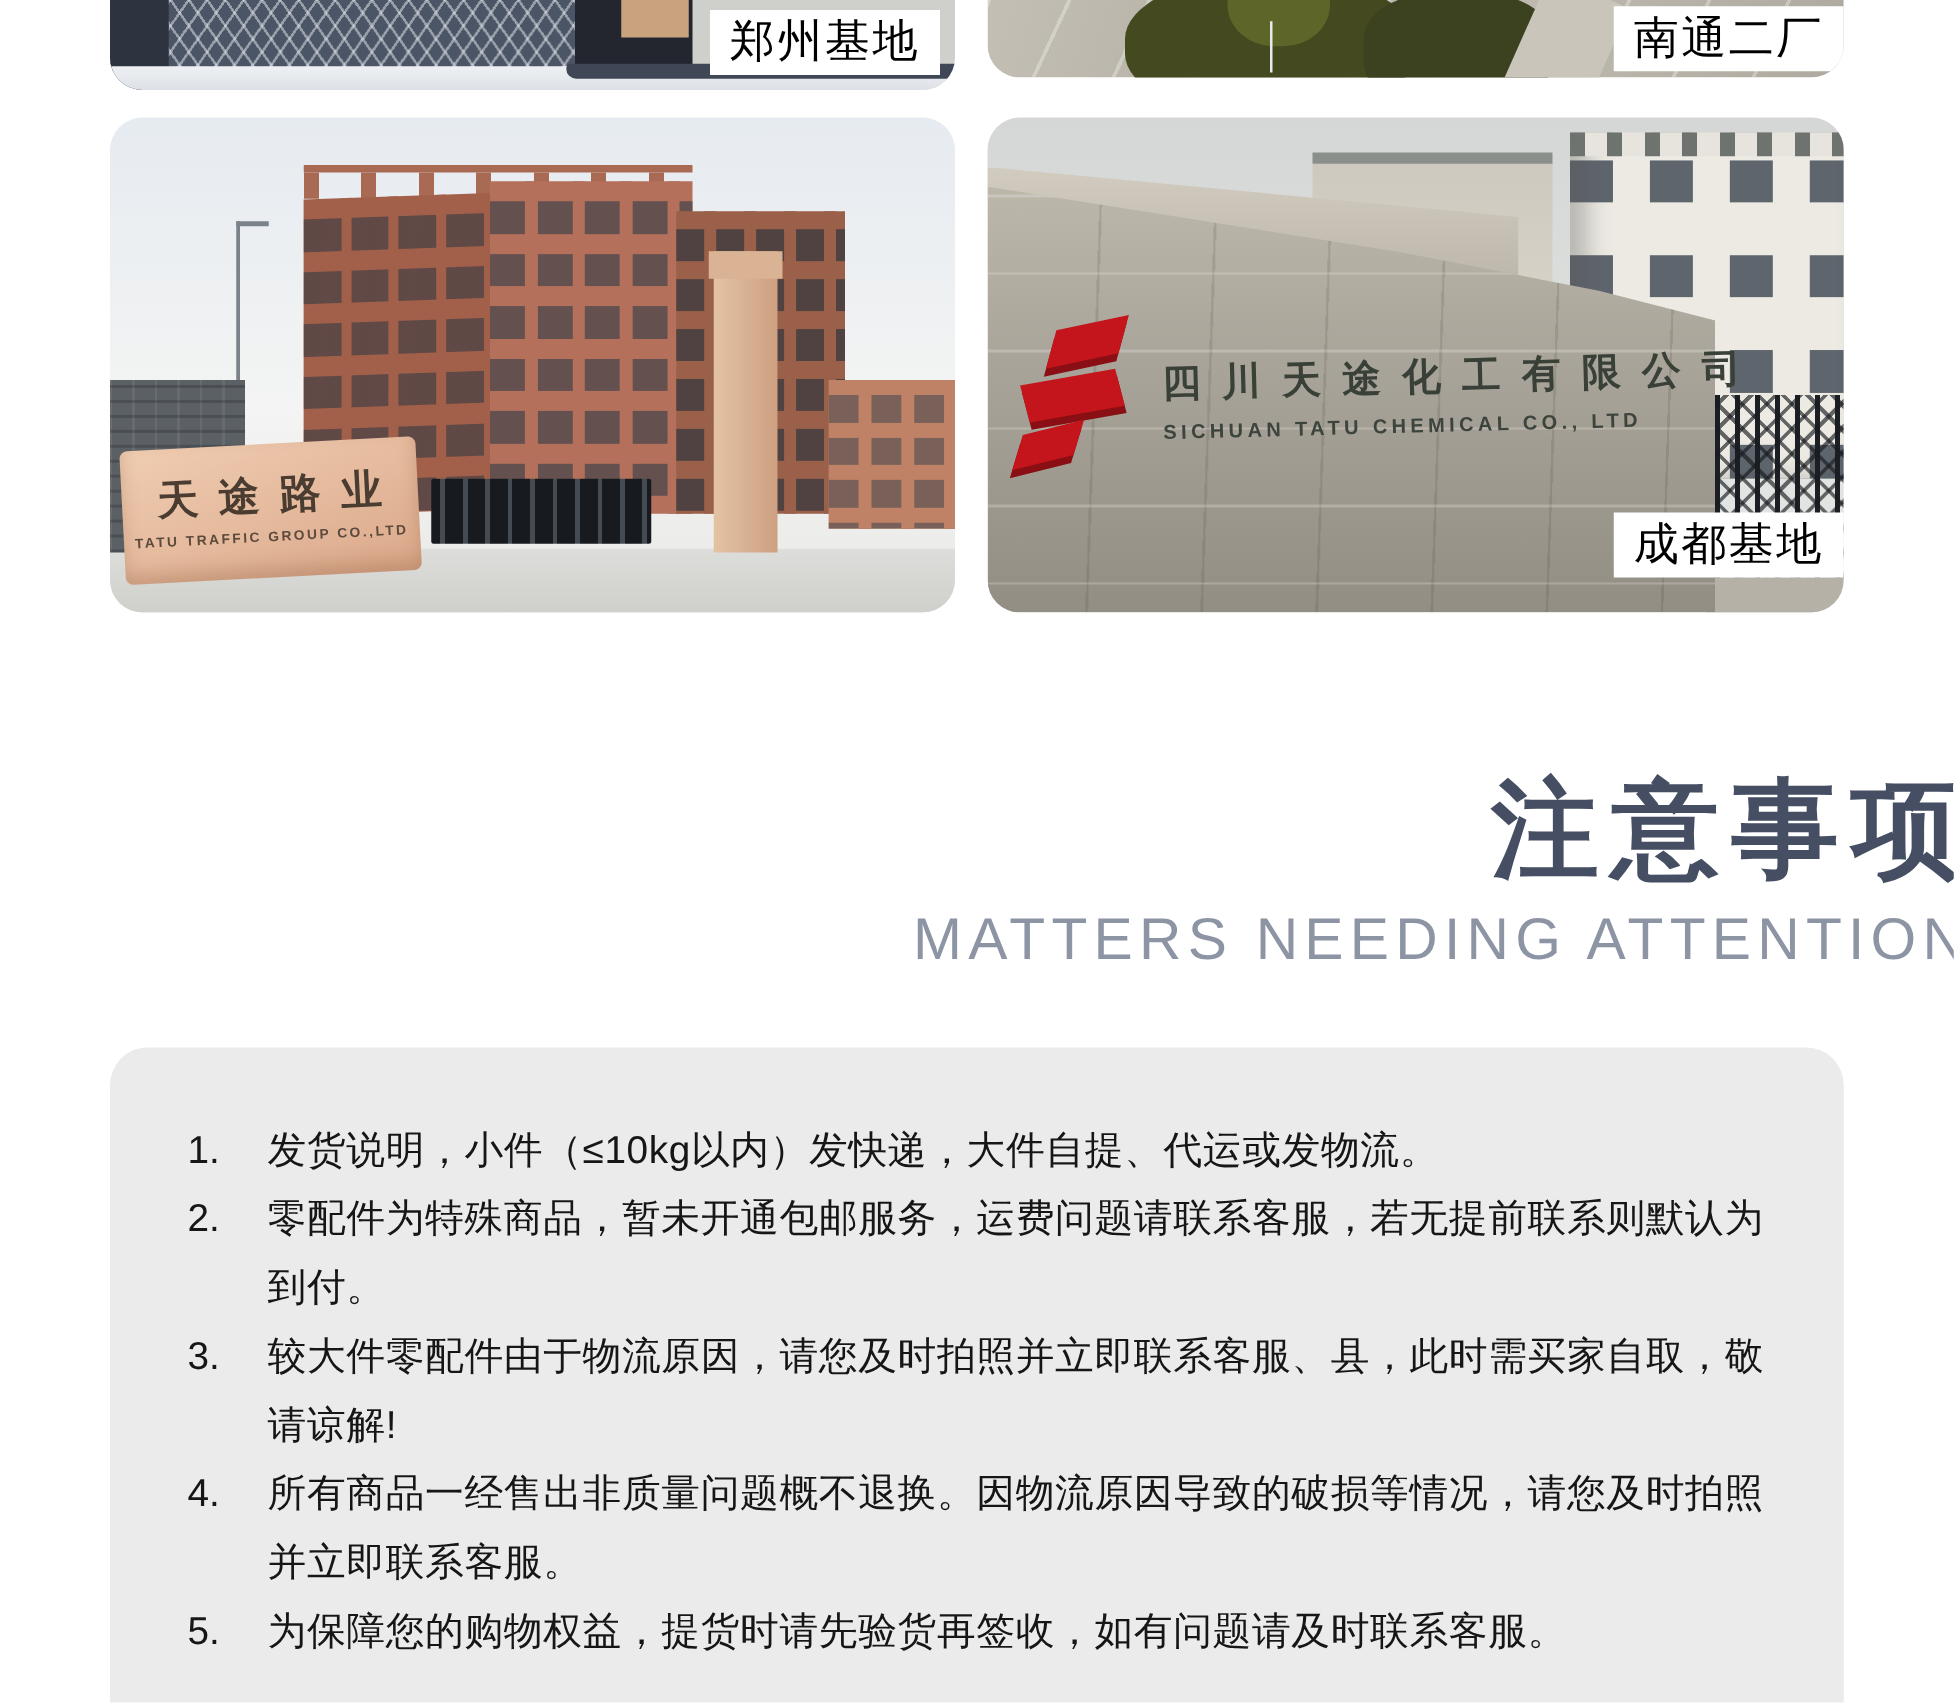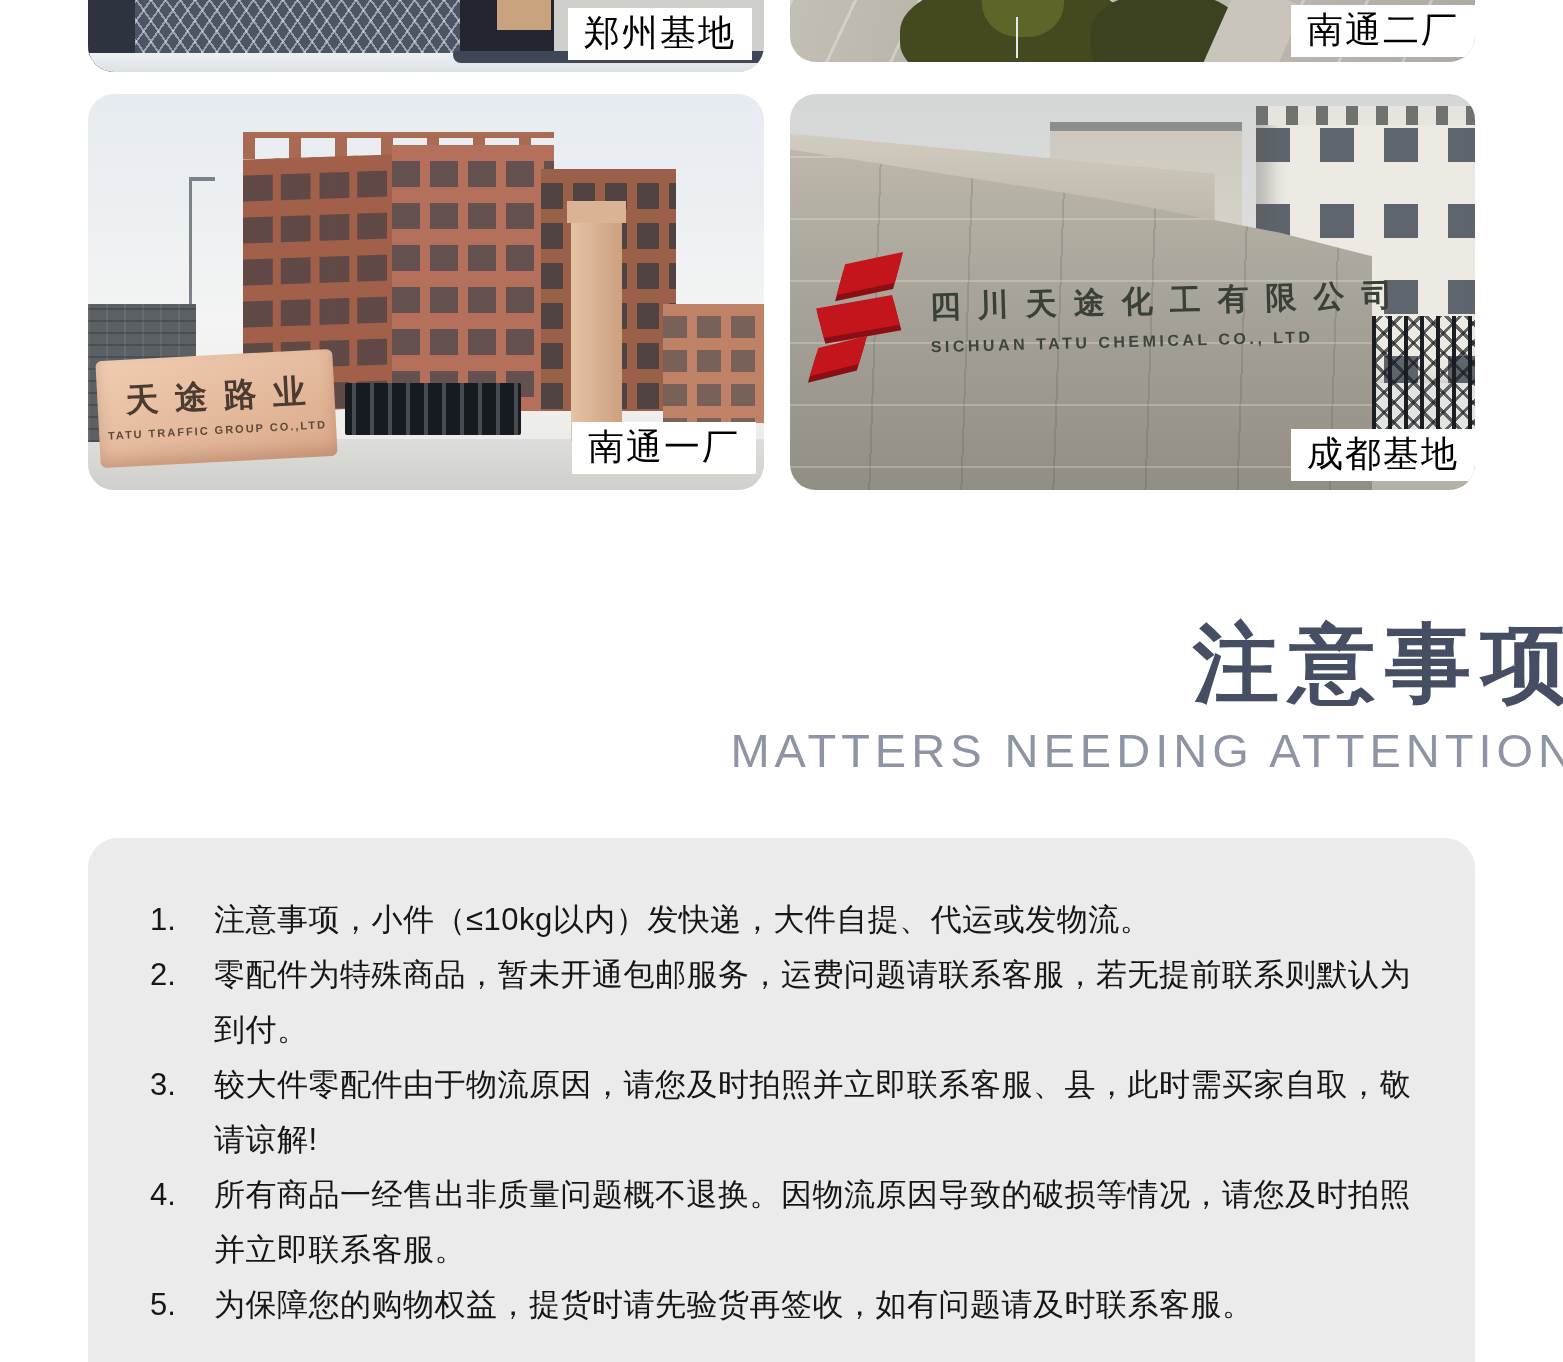--- a/index.html
+++ b/index.html
@@ -189,56 +189,53 @@
     <div class="ml-bldgC"></div>
     <div class="ml-pillar"></div>
     <div class="ml-bldgD"></div>
     <div class="ml-lamp"></div>
     <div class="ml-wall"></div>
     <div class="ml-gate"></div>
     <div class="ml-sign">
       <div class="cn">天途路业</div>
       <div class="en">TATU TRAFFIC GROUP CO.,LTD</div>
     </div>
-    <div class="ph-label" style="right:8px; bottom:16px;">
-      <span>南通一厂</span>
-    </div>
   </div>
 
   <div class="photo p-mr">
     <div class="mr-bldg-far"></div>
     <div class="mr-bldg"></div>
     <div class="mr-fence"></div>
     <div class="mr-ground"></div>
     <div class="mr-wall-top"></div>
     <div class="mr-wall"></div>
     <div class="mr-logo">
       <div class="bar b1"></div>
       <div class="bar b2"></div>
       <div class="bar b3"></div>
     </div>
     <div class="mr-text">
       <div class="cn">四川天途化工有限公司</div>
       <div class="en">SICHUAN TATU CHEMICAL CO., LTD</div>
     </div>
-    <div class="ph-label" style="right:0; bottom:9px;margin-left:33px;">
+    <div class="ph-label" style="right:0; bottom:28px;margin-left:33px;">
       <span>成都基地</span>
     </div>
   </div>
 
   <div class="section-head">
     <h1>注意事项</h1>
     <div class="sub">MATTERS NEEDING ATTENTION</div>
   </div>
 
   <div class="notice-box">
     <div class="notice-list">
       <div class="notice-item">
         <span class="num">1.</span>
-        <span class="txt">注意事项，小件（≤10kg以内）发快递，大件自提、代运或发物流。</span>
+        <span class="txt">发货说明，小件（≤10kg以内）发快递，大件自提、代运或发物流。</span>
       </div>
       <div class="notice-item">
         <span class="num">2.</span>
         <span class="txt">零配件为特殊商品，暂未开通包邮服务，运费问题请联系客服，若无提前联系则默认为到付。</span>
       </div>
       <div class="notice-item">
         <span class="num">3.</span>
         <span class="txt">较大件零配件由于物流原因，请您及时拍照并立即联系客服、县，此时需买家自取，敬请谅解!</span>
       </div>
       <div class="notice-item">

